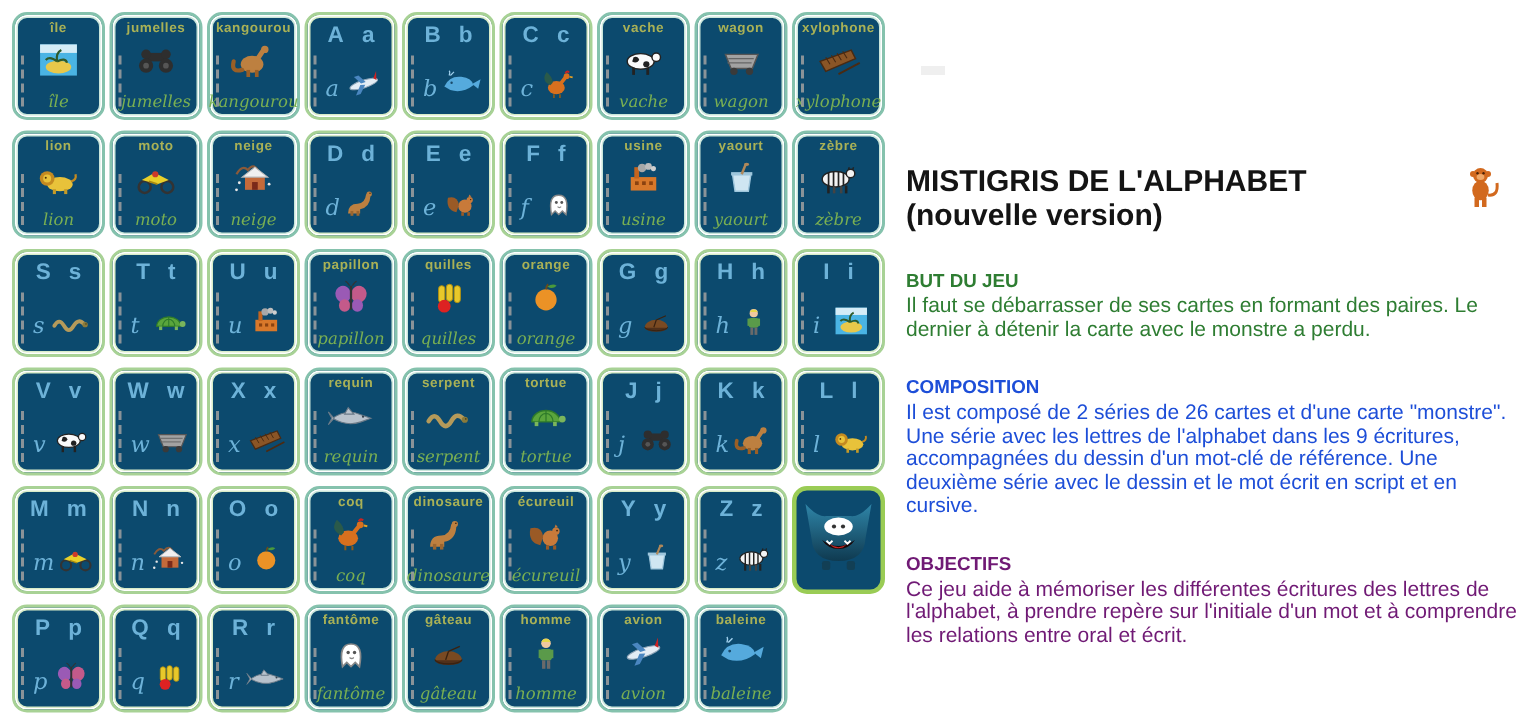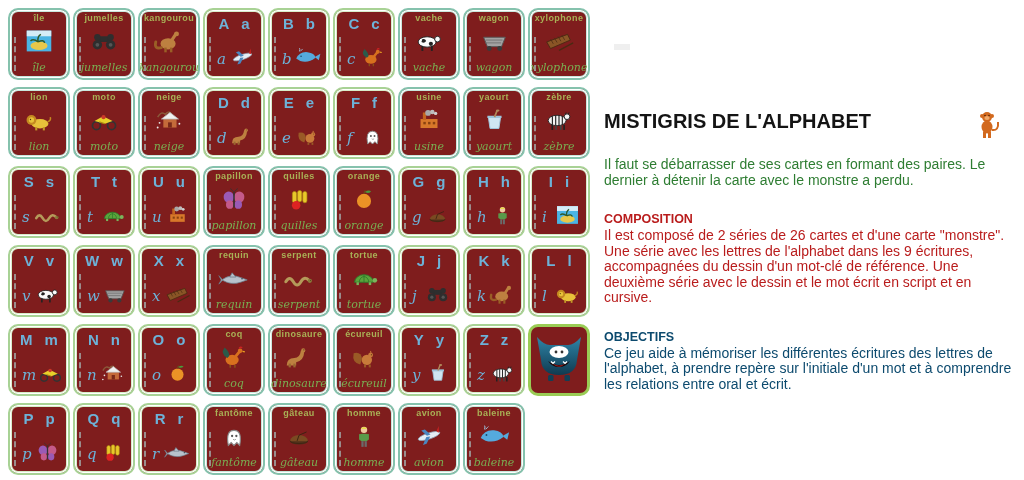--- a/index.html
+++ b/index.html
@@ -2,21 +2,21 @@
 <html><head>
 <meta charset="utf-8">
 <style>
   * { margin:0; padding:0; box-sizing:border-box; }
   html,body { width:1024px; height:480px; background:#ffffff; overflow:hidden;
     font-family:"Liberation Sans", sans-serif; }
 
   
   .board { position:absolute; left:8px; top:8px;
     display:grid; grid-template-columns:repeat(9,62px); grid-auto-rows:72px; gap:7px 3px; }
-  .card { position:relative; background:#7f1d1d; border-radius:10px;
+  .card { position:relative; background:#0c4a6e; border-radius:10px;
     display:flex; flex-direction:column; align-items:center; justify-content:space-between;
     padding:3px 2px 4px 2px; }
   .card.word   { border:2px solid #85c2ad; box-shadow:inset 0 0 0 1px #fff, inset 0 0 0 2px #c9e6db; }
   .card.letter { border:2px solid #a8d295; box-shadow:inset 0 0 0 1px #fff, inset 0 0 0 2px #d8ecc9; }
   .card.monster{ border:3px solid #9acc55; justify-content:center; }
   .card::after { content:""; position:absolute; left:4px; bottom:7px; height:34px;
     border-left:2px dashed #a0a0a0; opacity:.85; }
   .card.monster::after { display:none; }
 
   .w-top { font-size:9px; letter-spacing:.4px; color:#a9b156; font-weight:bold; line-height:11px; }
@@ -833,41 +833,43 @@
           </svg></span>
       </div>
       <div class="w-cur">baleine</div>
     </div>
   </div>
 
 <div class="panel">
   <div class="gray-dash"></div>
   <div class="title">
     <div>MISTIGRIS DE L'ALPHABET</div>
+    <div>(nouvelle version)</div>
   </div>
   <div class="monkey">
     <svg width="26" height="28" viewBox="0 0 26 28">
       <circle cx="11" cy="7" r="5" fill="#d2691e"></circle>
       <circle cx="6" cy="6" r="2" fill="#d2691e"></circle>
       <circle cx="16" cy="6" r="2" fill="#d2691e"></circle>
       <ellipse cx="11" cy="8" rx="2.6" ry="2" fill="#f0a868"></ellipse>
       <ellipse cx="11" cy="17" rx="5.5" ry="6.5" fill="#d2691e"></ellipse>
       <path d="M16,20 q7,1 6,-8" stroke="#d2691e" stroke-width="2" fill="none"></path>
       <rect x="7" y="22" width="3" height="6" fill="#d2691e"></rect>
       <rect x="12" y="22" width="3" height="6" fill="#d2691e"></rect>
       <circle cx="9" cy="5.5" r="0.8" fill="#4a2208"></circle>
       <circle cx="13" cy="5.5" r="0.8" fill="#4a2208"></circle>
     </svg>
   </div>
   <div id="sections">
       <div class="section" style="color: rgb(46, 125, 50);">
+        <h3>BUT DU JEU</h3>
         <p><span>Il faut se débarrasser de ses cartes en formant des paires. Le dernier à détenir la carte avec le monstre a perdu.</span></p>
       </div>
-      <div class="section" style="color: #b91c1c;">
+      <div class="section" style="color: #1d4ed8;">
         <h3>COMPOSITION</h3>
         <p><span class="b">Il est composé </span><span>de </span><span class="b">2 séries de 26 cartes et d'une carte "monstre"</span><span>. Une série avec les lettres de l'alphabet dans les 9 écritures, accompagnées du dessin d'un mot-clé de référence. Une deuxième série avec le dessin et le mot écrit en script et en cursive.</span></p>
       </div>
-      <div class="section" style="color: #0c4a6e;">
+      <div class="section" style="color: #701a75;">
         <h3>OBJECTIFS</h3>
         <p><span>Ce jeu aide à </span><span class="b">mémoriser les différentes écritures des lettres</span><span> de l'alphabet, à prendre repère sur l'initiale d'un mot et à comprendre les relations entre oral et écrit.</span></p>
       </div>
     </div>
 </div>
 
 </body></html>

